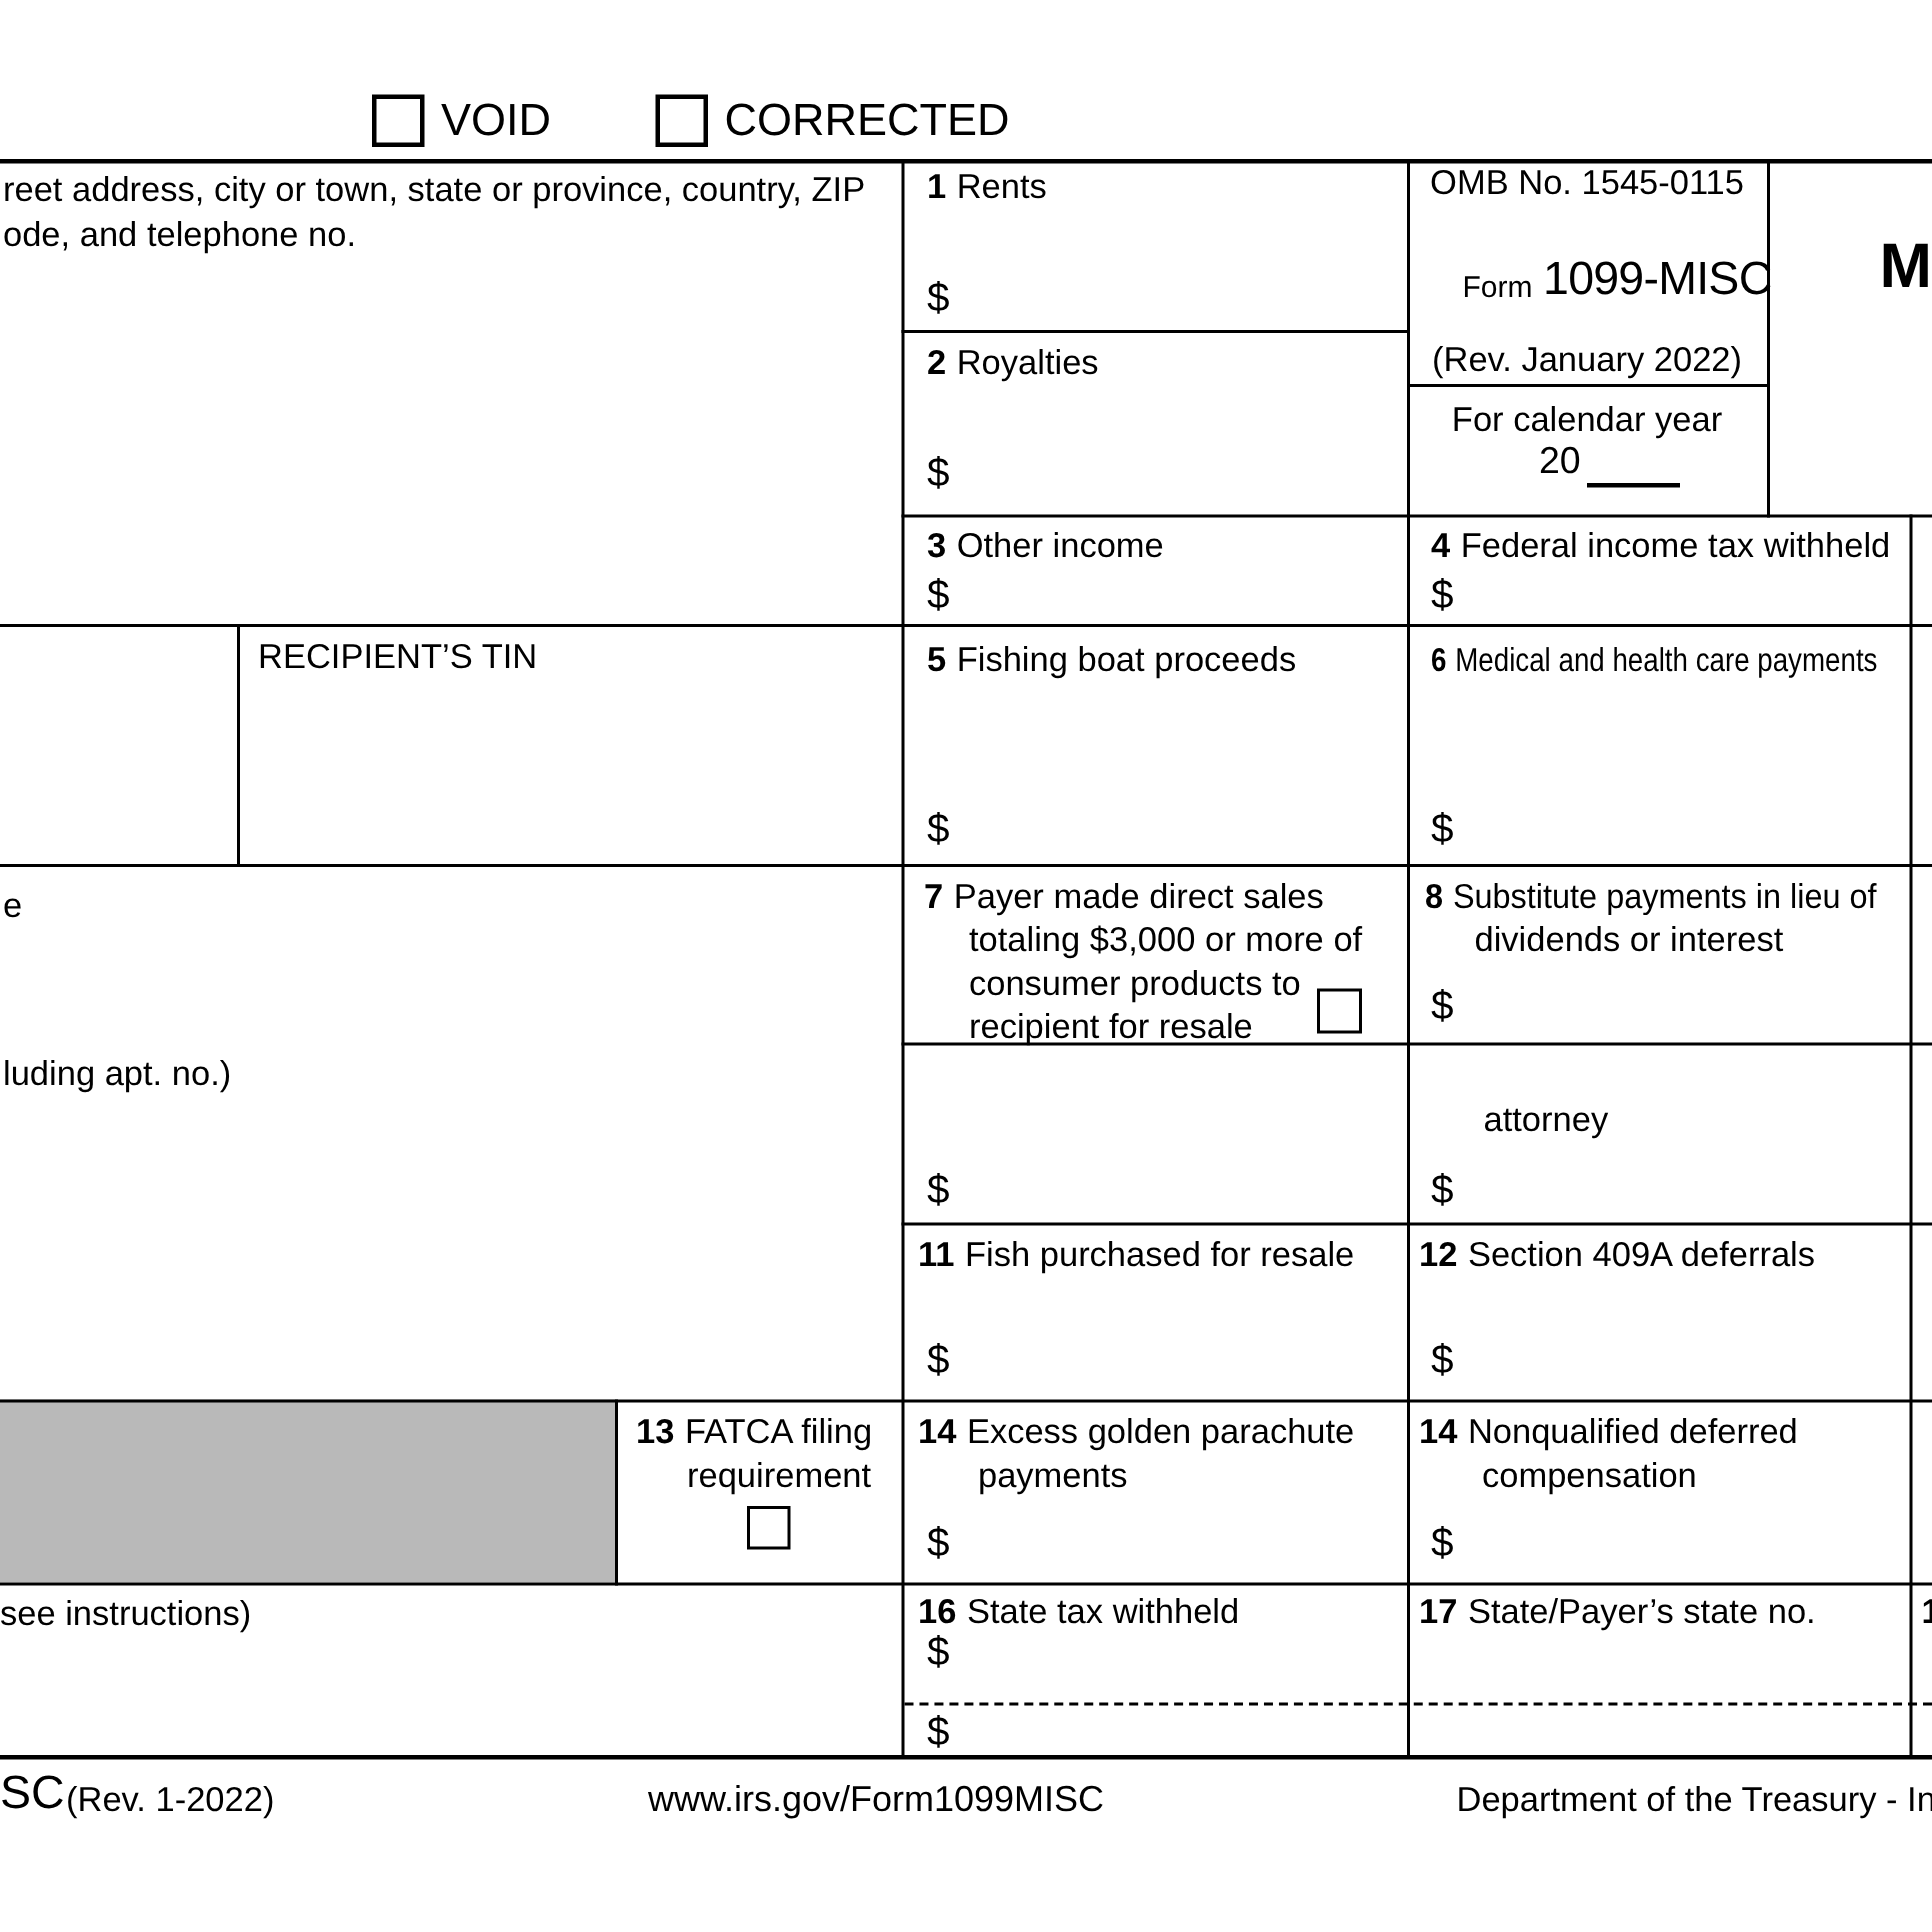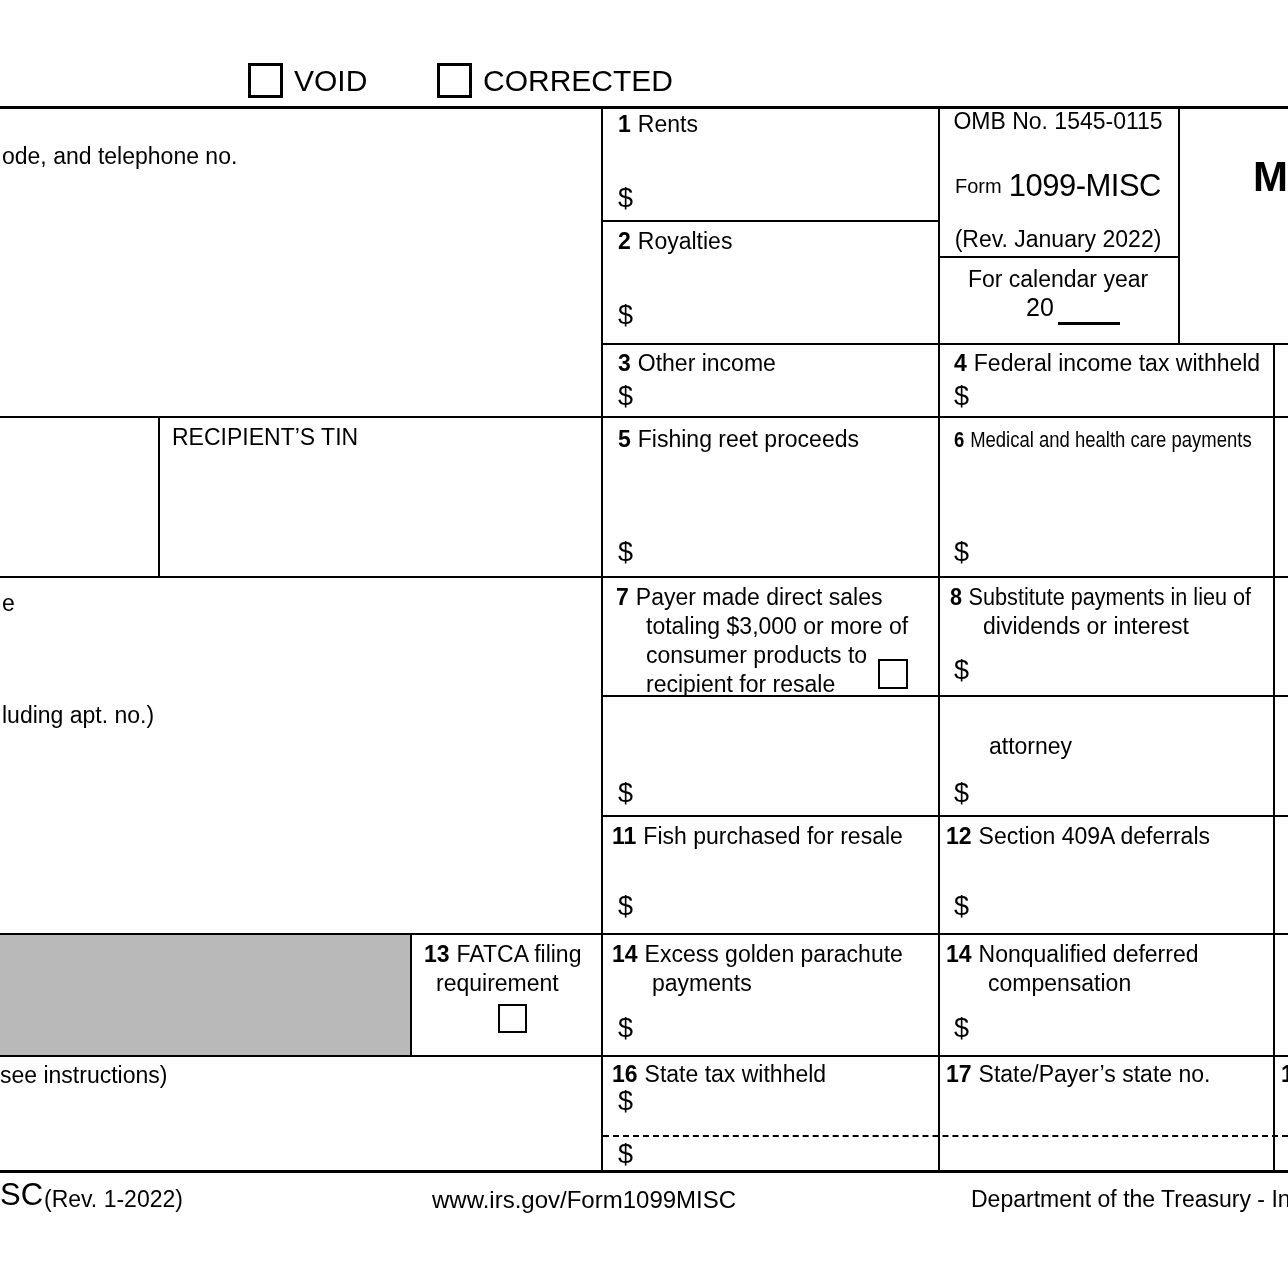--- a/index.html
+++ b/index.html
@@ -46,58 +46,59 @@
   <div class="hl" style="left:0;top:933px;width:1288px"></div>
   <div class="hl" style="left:0;top:1055px;width:1288px"></div>
   <div class="dash" style="left:603px;top:1135px;width:685px"></div>
 
   <div class="cb" style="left:248px;top:63px;width:35px;height:35px"></div>
   <div class="lbl" style="left:294px;top:67px;font-size:30px">VOID</div>
   <div class="cb" style="left:437px;top:63px;width:35px;height:35px"></div>
   <div class="lbl" style="left:483px;top:67px;font-size:30px">CORRECTED</div>
 
   <div class="region" style="left:0;top:108px;width:599px;height:306px"></div>
+  <div class="lbl" style="left:2px;top:113px">reet address, city or town, state or province, country, ZIP</div>
   <div class="lbl" style="left:2px;top:143px">ode, and telephone no.</div>
 
   <div class="region" style="left:0;top:418px;width:156px;height:156px"></div>
   <div class="region" style="left:160px;top:418px;width:439px;height:156px"></div>
   <div class="lbl" style="left:172px;top:424px">RECIPIENT’S TIN</div>
 
   <div class="region" style="left:0;top:578px;width:599px;height:110px"></div>
   <div class="lbl" style="left:2px;top:590px">e</div>
   <div class="region" style="left:0;top:690px;width:599px;height:120px"></div>
   <div class="lbl" style="left:2px;top:702px">luding apt. no.)</div>
   <div class="region" style="left:0;top:812px;width:599px;height:119px"></div>
 
   <div class="region" style="left:0;top:1057px;width:599px;height:111px"></div>
   <div class="lbl" style="left:0;top:1062px">see instructions)</div>
 
   <div class="lbl center" style="left:938px;top:108px;width:240px">OMB No. 1545-0115</div>
-  <div style="position:absolute;left:938px;top:168px;width:240px;display:flex;justify-content:center;align-items:center;gap:7px">
+  <div style="position:absolute;left:958px;top:168px;width:240px;display:flex;justify-content:center;align-items:flex-end;gap:7px">
     <span style="font-size:20px">Form</span>
     <span style="font-size:31px;font-weight:400;letter-spacing:-0.5px">1099-MISC</span>
   </div>
   <div class="lbl center" style="left:938px;top:226px;width:240px">(Rev. January 2022)</div>
   <div class="lbl center" style="left:938px;top:266px;width:240px">For calendar year</div>
   <div class="lbl" style="left:1026px;top:294px;font-size:25px">20</div>
   <div style="position:absolute;left:1058px;top:296px;width:62px;height:26px;border-bottom:3px solid #000"></div>
 
   <div class="lbl" style="left:1253px;top:163px;font-size:42px;font-weight:700">M</div>
 
   <div class="lbl" style="left:618px;top:111px"><span class="n">1</span><span>Rents</span></div>
   <div class="amt" style="left:618px;top:183px"><span>$</span></div>
   <div class="lbl" style="left:618px;top:228px"><span class="n">2</span><span>Royalties</span></div>
   <div class="amt" style="left:618px;top:300px"><span>$</span></div>
 
   <div class="lbl" style="left:618px;top:350px"><span class="n">3</span><span>Other income</span></div>
   <div class="amt" style="left:618px;top:381px"><span>$</span></div>
   <div class="lbl" style="left:954px;top:350px"><span class="n">4</span><span>Federal income tax withheld</span></div>
   <div class="amt" style="left:954px;top:381px"><span>$</span></div>
 
-  <div class="lbl" style="left:618px;top:426px"><span class="n">5</span><span>Fishing reet proceeds</span></div>
+  <div class="lbl" style="left:618px;top:426px"><span class="n">5</span><span>Fishing boat proceeds</span></div>
   <div class="amt" style="left:618px;top:537px"><span>$</span></div>
   <div class="lbl condensed sm" style="left:954px;top:426px"><span class="n">6</span><span>Medical and health care payments</span></div>
   <div class="amt" style="left:954px;top:537px"><span>$</span></div>
 
   <div class="lbl" style="left:616px;top:584px"><span class="n">7</span><span>Payer made direct sales</span></div>
   <div class="lbl" style="left:646px;top:613px">totaling $3,000 or more of</div>
   <div class="lbl" style="left:646px;top:642px">consumer products to</div>
   <div class="lbl" style="left:646px;top:671px">recipient for resale</div>
   <div class="cb thin" style="left:878px;top:659px;width:30px;height:30px"></div>
   <div class="lbl squeeze" style="left:950px;top:584px"><span class="n">8</span><span>Substitute payments in lieu of</span></div>
@@ -107,21 +108,21 @@
   <div class="amt" style="left:618px;top:778px"><span>$</span></div>
   <div class="lbl" style="left:989px;top:733px">attorney</div>
   <div class="amt" style="left:954px;top:778px"><span>$</span></div>
 
   <div class="lbl" style="left:612px;top:823px"><span class="n">11</span><span>Fish purchased for resale</span></div>
   <div class="amt" style="left:618px;top:891px"><span>$</span></div>
   <div class="lbl" style="left:946px;top:823px"><span class="n">12</span><span>Section 409A deferrals</span></div>
   <div class="amt" style="left:954px;top:891px"><span>$</span></div>
 
   <div class="lbl" style="left:424px;top:941px"><span class="n">13</span><span>FATCA filing</span></div>
-  <div class="lbl" style="left:436px;top:970px">requirement</div>
+  <div class="lbl" style="left:458px;top:970px">requirement</div>
   <div class="cb thin" style="left:498px;top:1004px;width:29px;height:29px"></div>
   <div class="lbl" style="left:612px;top:941px"><span class="n">14</span><span>Excess golden parachute</span></div>
   <div class="lbl" style="left:652px;top:970px">payments</div>
   <div class="amt" style="left:618px;top:1013px"><span>$</span></div>
   <div class="lbl" style="left:946px;top:941px"><span class="n">14</span><span>Nonqualified deferred</span></div>
   <div class="lbl" style="left:988px;top:970px">compensation</div>
   <div class="amt" style="left:954px;top:1013px"><span>$</span></div>
 
   <div class="lbl" style="left:612px;top:1061px"><span class="n">16</span><span>State tax withheld</span></div>
   <div class="amt" style="left:618px;top:1086px"><span>$</span></div>

